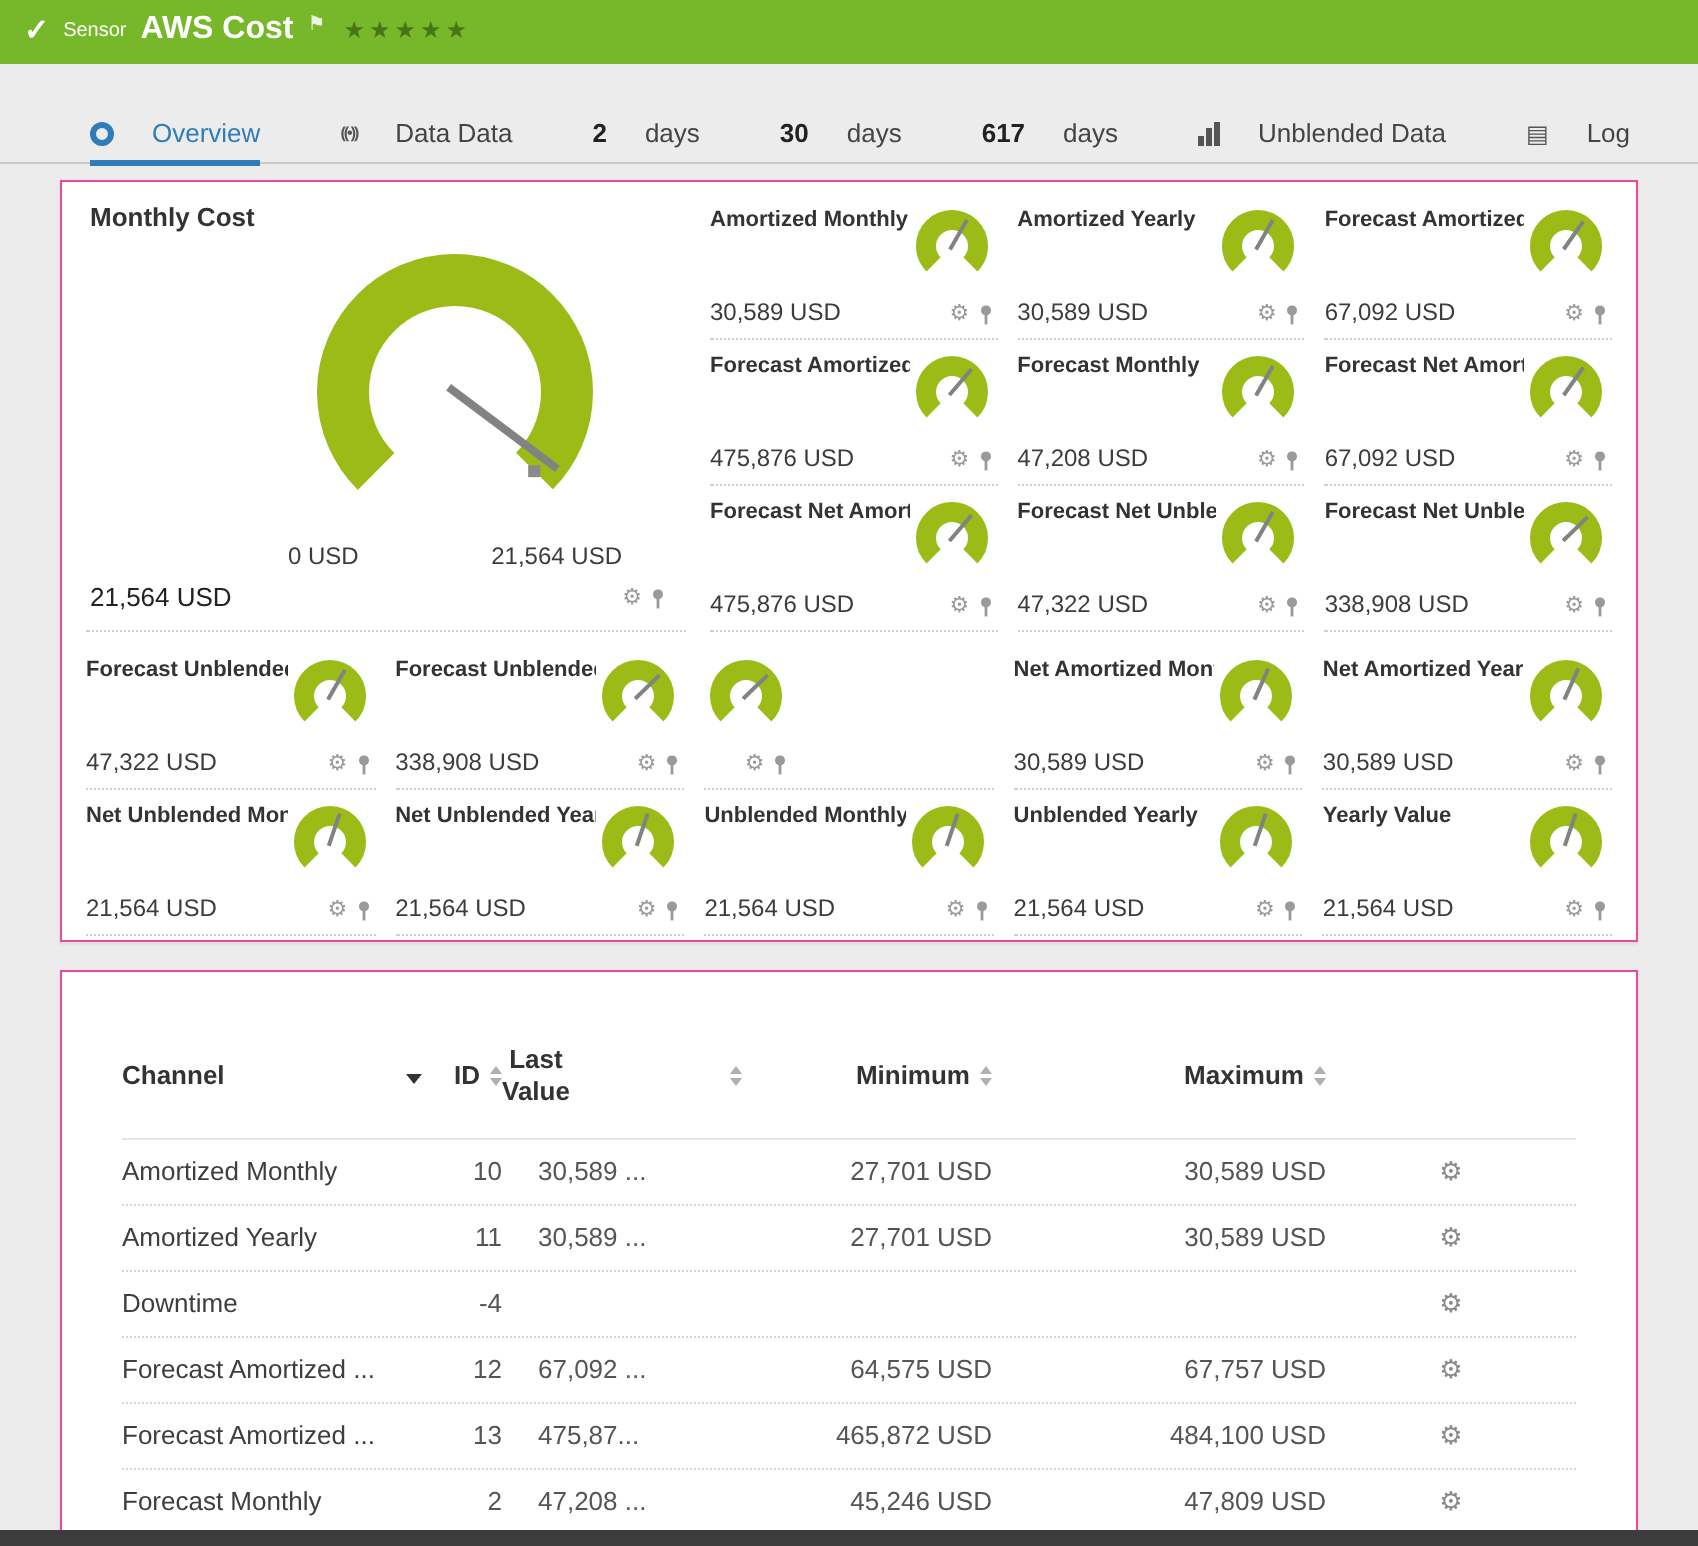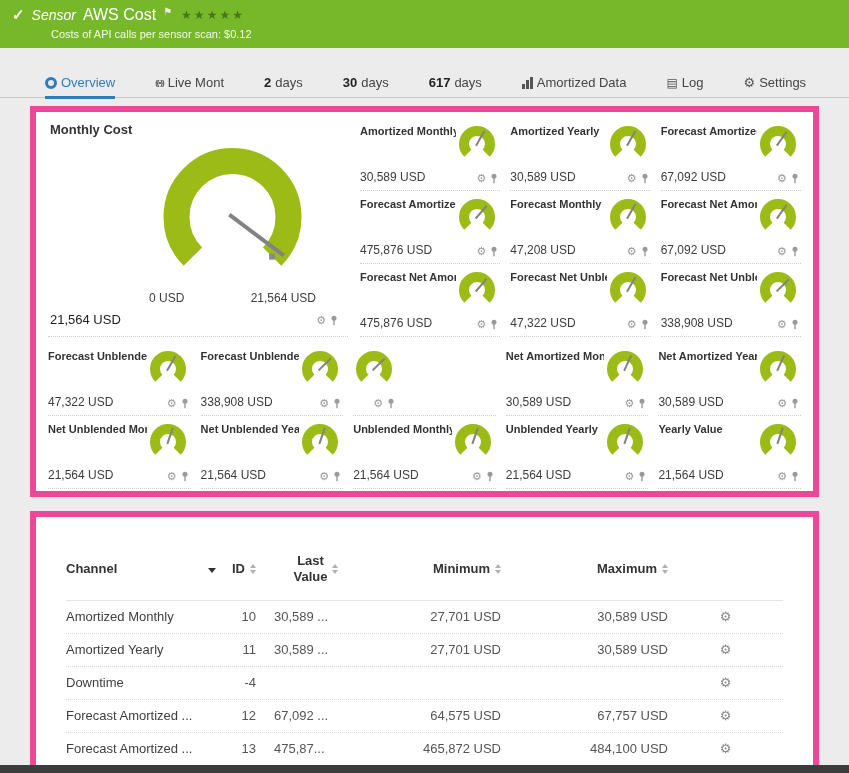--- a/index.html
+++ b/index.html
@@ -6,47 +6,47 @@
   html,body { margin:0; padding:0; }
   body {
     width:849px; height:773px; overflow:hidden; position:relative;
     background:#ececec; font-family:"Liberation Sans", sans-serif; color:#333;
   }
 
   
   .topbar { background:#76b82a; color:#fff; padding:6px 12px 8px; }
   .title-row { display:flex; align-items:center; gap:7px; }
   .check { font-weight:bold; font-size:15px; }
-  .kind  { font-style:italic; font-size:14px; }
-  .name  { font-weight:normal; font-size:16px; }
+  .kind  { font-size:10px; }
+  .name  { font-weight:bold; font-size:16px; }
   .flag  { font-size:10px; align-self:flex-start; opacity:.85; }
   .stars { color:rgba(25,50,0,.5); font-size:12px; letter-spacing:2px; margin-left:2px; }
   .subtitle { font-size:11px; margin:4px 0 0 39px; color:#f3fae7; }
 
   
   .tabs { display:flex; align-items:flex-end; gap:40px; padding-left:45px;
           margin-top:22px; border-bottom:1px solid #c9c9c9; height:28px; }
-  .tab { display:flex; align-items:center; gap:4px; font-size:13px; color:#444;
+  .tab { display:flex; align-items:center; gap:19px; font-size:13px; color:#444;
          padding-bottom:7px; cursor:pointer; text-decoration:none; white-space:nowrap; }
   .tab.active { color:#2f7cb9; border-bottom:3px solid #2f7cb9; margin-bottom:-2px; padding-bottom:6px; }
   .tab-num { color:#222; font-weight:bold; }
   .ticon { color:#555; line-height:1; display:inline-flex; align-items:flex-end; }
   .tab.active .ticon { color:#2f7cb9; }
   .ticon.ring { width:12px; height:12px; border:3px solid currentColor; border-radius:50%; }
   .ticon.live { font-size:8px; letter-spacing:-1px; font-weight:bold; }
   .ticon.historic { gap:1px; }
   .ticon.historic i { width:3px; background:currentColor; display:block; }
   .ticon.historic i:nth-child(1){ height:5px; }
   .ticon.historic i:nth-child(2){ height:9px; }
   .ticon.historic i:nth-child(3){ height:12px; }
   .ticon.log { font-size:12px; }
   .ticon.settings { font-size:13px; }
 
   
-  .card { background:#fff; border:6px solid #ec4899; box-shadow:0 1px 2px rgba(0,0,0,.08);
+  .card { background:#fff; border:1px solid #ec4899; box-shadow:0 1px 2px rgba(0,0,0,.08);
           margin:8px 30px 0; }
   .gauges-card { padding:6px 12px 2px; }
   .top-flex { display:flex; }
 
   
   .main-gauge { flex:0 0 300px; width:300px; display:flex; flex-direction:column;
                 border-bottom:1px dotted #cfcfcf; padding:4px 10px 8px 2px; }
   .mg-title { font-size:13px; font-weight:bold; color:#333; }
   .mg-body { width:175px; margin:0 0 0 95px; }
   .mg-range { display:flex; justify-content:space-between; font-size:12px; color:#3c3c3c;
@@ -70,21 +70,21 @@
   .mi { color:#9a9a9a; line-height:1; display:inline-flex; }
   .mi.gear { font-size:11px; cursor:pointer; }
   .mi.pin { cursor:pointer; }
 
   
   .table-card { margin-top:14px; padding:36px 30px 20px; min-height:300px; }
   .t-head, .trow { display:grid; grid-template-columns:150px 40px 120px 125px 167px 1fr; }
   .t-head { align-items:center; padding-bottom:14px; border-bottom:1px solid #e5e5e5; min-height:34px; }
   .th { font-size:13px; font-weight:bold; color:#333; display:flex; align-items:center; gap:5px; cursor:pointer;justify-content:space-between; }
   .th.right { justify-content:flex-end; }
-  .th.center { justify-content:center; }
+  .th.center { }
   .th .lbl { white-space:pre-line; text-align:center; line-height:1.25; }
   .caret-down { width:0; height:0; border-left:4px solid transparent; border-right:4px solid transparent;
                 border-top:5px solid #333; display:inline-block; margin-top:2px; }
   .sort { display:inline-flex; flex-direction:column; gap:2px; }
   .sort i { width:0; height:0; border-left:3.5px solid transparent; border-right:3.5px solid transparent; display:block; }
   .sort .up { border-bottom:4px solid #b0b0b0; }
   .sort .dn { border-top:4px solid #b0b0b0; }
 
   .trow { height:33px; align-items:center; border-bottom:1px dotted #d8d8d8; font-size:13px; color:#555; }
   .td.channel { color:#3e3e3e; }
@@ -101,51 +101,50 @@
 <div class="page">
 
   <header class="topbar">
     <div class="title-row">
       <span class="check">✓</span>
       <span class="kind">Sensor</span>
       <span class="name">AWS Cost</span>
       <span class="flag">⚑</span>
       <span class="stars">★★★★★</span>
     </div>
-    <div class="subtitle">Costs of API calls per sensor scan: $0.12</div>
   </header>
 
   <nav class="tabs" id="tabs">
       <a class="tab active">
         <span class="ticon overview ring"></span>
         <span class="tab-label">Overview</span>
       </a>
       <a class="tab">
         <span class="ticon live">((•))</span>
-        <span class="tab-label">Live Mont</span>
+        <span class="tab-label">Data Data</span>
       </a>
       <a class="tab">
         <b class="tab-num">2</b>
         <span class="tab-label">days</span>
       </a>
       <a class="tab">
         <b class="tab-num">30</b>
         <span class="tab-label">days</span>
       </a>
       <a class="tab">
         <b class="tab-num">617</b>
         <span class="tab-label">days</span>
       </a>
       <a class="tab">
         <span class="ticon historic">
           <i></i>
           <i></i>
           <i></i>
         </span>
-        <span class="tab-label">Amortized Data</span>
+        <span class="tab-label">Unblended Data</span>
       </a>
       <a class="tab">
         <span class="ticon log">▤</span>
         <span class="tab-label">Log</span>
       </a>
       <a class="tab">
         <span class="ticon settings">⚙</span>
         <span class="tab-label">Settings</span>
       </a>
     </nav>

